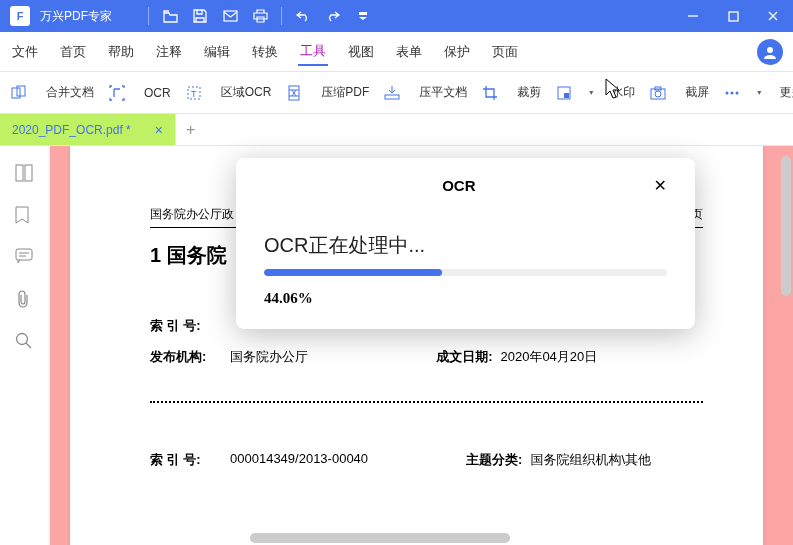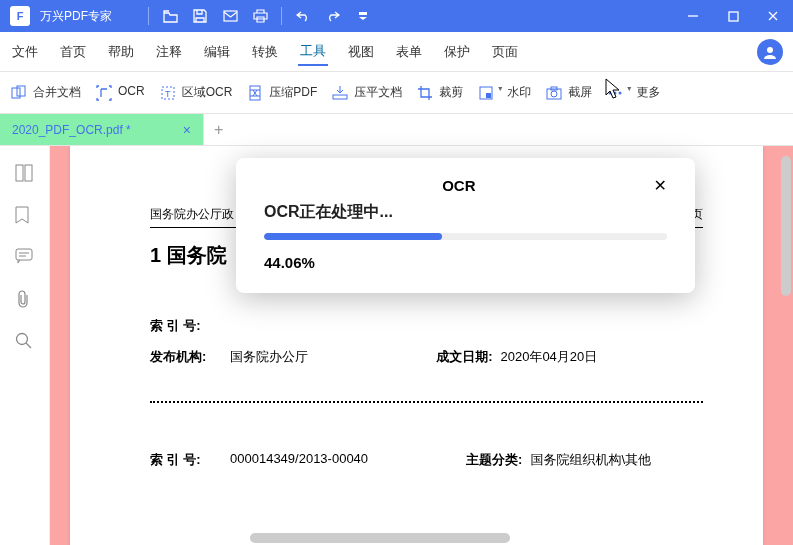--- a/index.html
+++ b/index.html
@@ -8,30 +8,30 @@
   .titlebar { height: 32px; background: #4572ED; display: flex; align-items: center; color: #fff; font-size: 12px; }
   .titlebar .logo { width: 20px; height: 20px; background: #fff; border-radius: 3px; margin: 0 10px; display:flex; align-items:center; justify-content:center; color:#4572ED; font-weight:bold; font-size:11px;}
   .titlebar .app-name { margin-right: 30px; }
   .titlebar .tb-sep { width: 1px; height: 18px; background: rgba(255,255,255,.4); margin: 0 6px; }
   .titlebar .tb-icon { width: 24px; height: 24px; display: flex; align-items: center; justify-content: center; cursor: pointer; margin: 0 3px;}
   .titlebar .spacer { flex: 1; }
   .titlebar .win-btn { width: 40px; height: 32px; display:flex; align-items:center; justify-content:center; cursor:pointer;}
 
   .menubar { height: 40px; background: #fff; border-bottom: 1px solid #e5e5e5; display: flex; align-items: center; padding: 0 10px; gap: 18px; font-size: 13px; color: #333; }
   .menubar .menu { cursor: pointer; padding: 4px 2px; }
-  .menubar .menu.active { color: #0369a1; border-bottom: 2px solid #4572ED; }
+  .menubar .menu.active { color: #a21caf; border-bottom: 2px solid #4572ED; }
   .menubar .avatar { margin-left: auto; width: 26px; height: 26px; border-radius: 50%; background: #4572ED; display:flex; align-items:center; justify-content:center;}
 
   .toolbar { height: 42px; border-bottom: 1px solid #e5e5e5; display: flex; align-items: center; padding: 0 10px; font-size: 12px; color: #333; gap: 14px; overflow:hidden;}
-  .tool { display: flex; gap: 5px; cursor: pointer; white-space:nowrap;}
+  .tool { display: flex; align-items: center; gap: 18px; cursor: pointer; white-space:nowrap;}
   .tool-ico { width: 18px; height: 18px; display:flex; align-items:center; justify-content:center; color:#4572ED;}
   .tool-drop { font-size:8px; color:#666; margin-left:-2px;}
 
   .tabstrip { height: 32px; border-bottom: 1px solid #e5e5e5; display:flex; align-items:center; font-size: 12px;}
-  .tab { height: 100%; background:#86efac; display:flex; align-items:center; gap:52px; padding:0 12px; color:#4572ED; border-right:1px solid #e5e5e5; cursor:pointer;}
+  .tab { height: 100%; background:#bef264; display:flex; align-items:center; gap:24px; padding:0 12px; color:#4572ED; border-right:1px solid #e5e5e5; cursor:pointer;}
   .tab .close { color:#4572ED; cursor:pointer; font-size:14px;}
   .newtab { padding:0 10px; color:#999; cursor:pointer; font-size:16px;}
 
   .workspace { position:absolute; top:146px; left:0; right:0; bottom:0; display:flex;}
   .sidebar { width: 50px; background:#fff; border-right:1px solid #eee; display:flex; flex-direction:column; align-items:center; gap:22px; padding-top:18px;}
   .side-ico { width:20px; height:20px; color:#888; cursor:pointer;}
   
   .docarea { flex:1; background:#fca5a5; position:relative; overflow:hidden;}
   .page { position:absolute; left:20px; right:30px; top:0; bottom:-30px; background:#fff; box-shadow: 0 0 4px rgba(0,0,0,.1); padding: 60px 60px 0 80px; font-family: SimSun, serif;}
   .page-hdr { font-size:12px; border-bottom:1px solid #000; padding-bottom:4px; display:flex; justify-content:space-between;}
@@ -42,24 +42,24 @@
   .meta-tbl .lbl2 { font-weight:bold; width:80px; padding-left:40px; white-space:nowrap;}
   .meta-tbl tr { border-bottom:1px dashed transparent;}
   .dotline { border-top: 2px dotted #000; margin-top: 28px; margin-bottom: 14px;}
   .scrollbar-v { position:absolute; right:2px; top:10px; width:10px; height:140px; background:#ccc; border-radius:5px;}
   .scrollbar-h { position:absolute; left:200px; bottom:2px; height:10px; width:260px; background:#ccc; border-radius:5px;}
 
   .dialog { position:absolute; left:236px; top:158px; width:459px; background:#fff; border-radius:8px; box-shadow:0 6px 30px rgba(0,0,0,.25); padding: 18px 28px 22px 28px;}
   .dialog-hdr { display:flex; align-items:center; }
   .dialog-hdr .ttl { flex:1; text-align:center; font-weight:bold; font-size:15px;}
   .dialog-hdr .dclose { cursor:pointer; font-size:16px;}
-  .dialog-msg { font-weight:bold; font-size:16px; color:#222; margin-top:7px;}
+  .dialog-msg { font-weight:normal; font-size:20px; color:#222; margin-top:37px;}
   .prog-track { margin-top:10px; width:100%; height:7px; background:#eee; border-radius:4px; overflow:hidden;}
   .prog-fill { height:100%; background:#4572ED; border-radius:4px;}
-  .prog-pct { margin-top:14px; font-weight:bold; font-size:15px;}
+  .prog-pct { margin-top:14px; font-weight:bold; font-size:15px;font-family:Liberation Serif, serif;}
   .dialog-ftr { display:flex; justify-content:flex-end; margin-top:32px;}
   .btn-cancel { border:1px solid #888; background:#fff; border-radius:18px; padding:6px 26px; font-size:13px; cursor:pointer;}
 
   .cursor-ptr { position:absolute; pointer-events:none; z-index:50;}
 </style>
 </head>
 <body>
 
 <div class="titlebar">
   <div class="logo">F</div>

